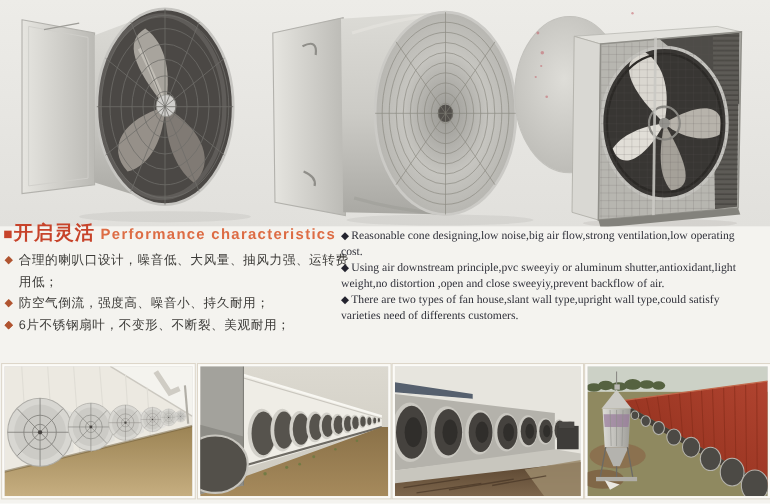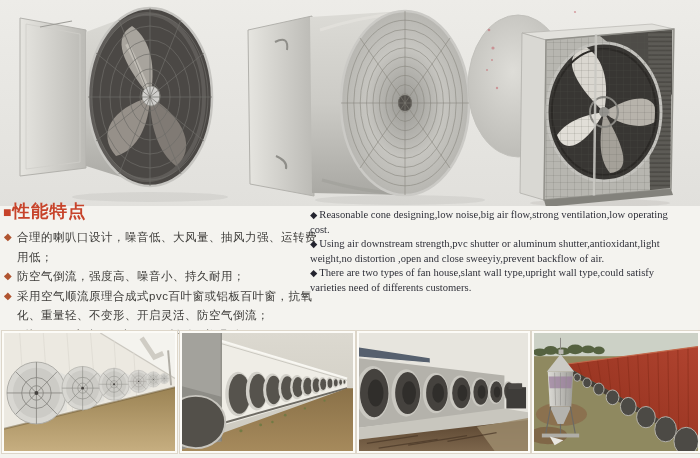--- a/index.html
+++ b/index.html
@@ -162,48 +162,48 @@
         <polygon points="547,41 672,30 670,188 545,199" fill="url(#mesh)"></polygon>
         <line x1="596" y1="34" x2="594" y2="196" stroke="#cbcac5" stroke-width="2.5" opacity="0.85"></line>
         <polygon points="544,200 671,189 673,195 546,207" fill="#83827c"></polygon>
       </g>
     </svg>
   </div>
 
   <div class="features">
     <h2 class="heading">
       <span class="sq">■</span>
-      <span class="zh">性能特点</span>
+      <span class="zh">开启灵活</span>
+      <span class="en">Performance characteristics</span>
     </h2>
 
     <ul class="col-zh">
       <li>
         <span class="marker">◆</span>
         <span>合理的喇叭口设计，噪音低、大风量、抽风力强、运转费用低；</span>
       </li>
       <li>
         <span class="marker">◆</span>
         <span>防空气倒流，强度高、噪音小、持久耐用；</span>
       </li>
       <li>
         <span class="marker">◆</span>
-        <span>采用空气顺流原理合成式pvc百叶窗或铝板百叶窗，抗氧化、重量轻、不变形、开启灵活、防空气倒流；</span>
       </li>
       <li>
         <span class="marker">◆</span>
         <span>6片不锈钢扇叶，不变形、不断裂、美观耐用；</span>
       </li>
     </ul>
 
     <ul class="col-en">
       <li>
         <span class="marker">◆</span><span>Reasonable cone designing,low noise,big air flow,strong ventilation,low operating cost.</span>
       </li>
       <li>
-        <span class="marker">◆</span><span>Using air downstream strength,pvc shutter or aluminum shutter,antioxidant,light weight,no distortion ,open and close sweeyiy,prevent backflow of air.</span>
+        <span class="marker">◆</span><span>Using air downstream principle,pvc sweeyiy or aluminum shutter,antioxidant,light weight,no distortion ,open and close sweeyiy,prevent backflow of air.</span>
       </li>
       <li>
         <span class="marker">◆</span><span>There are two types of fan house,slant wall type,upright wall type,could satisfy varieties need of differents customers.</span>
       </li>
     </ul>
   </div>
 
   <div class="gallery">
 
     <figure class="ph1">

